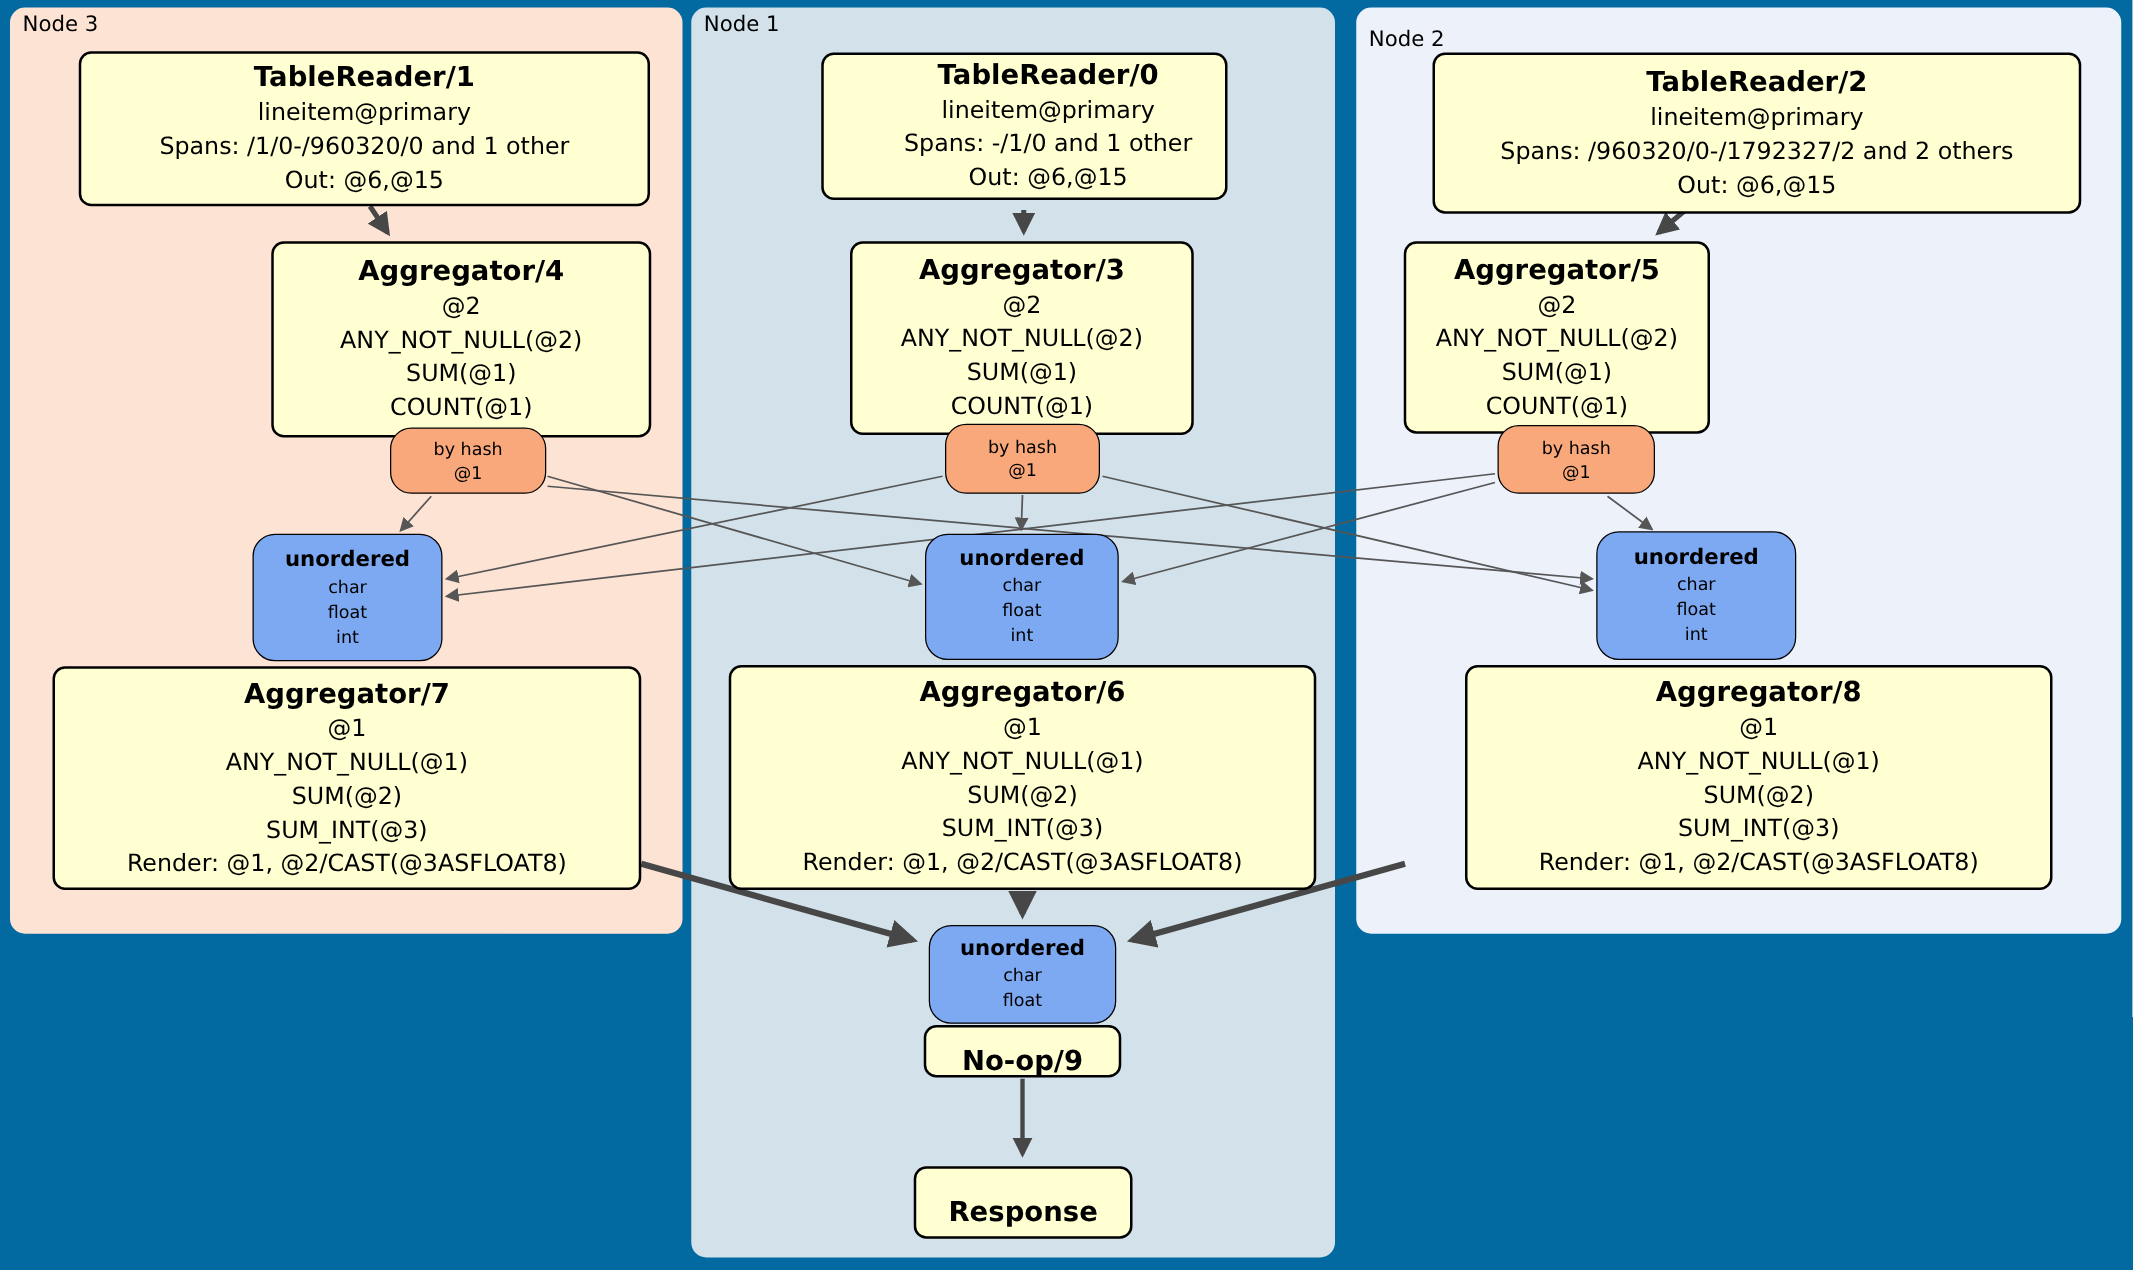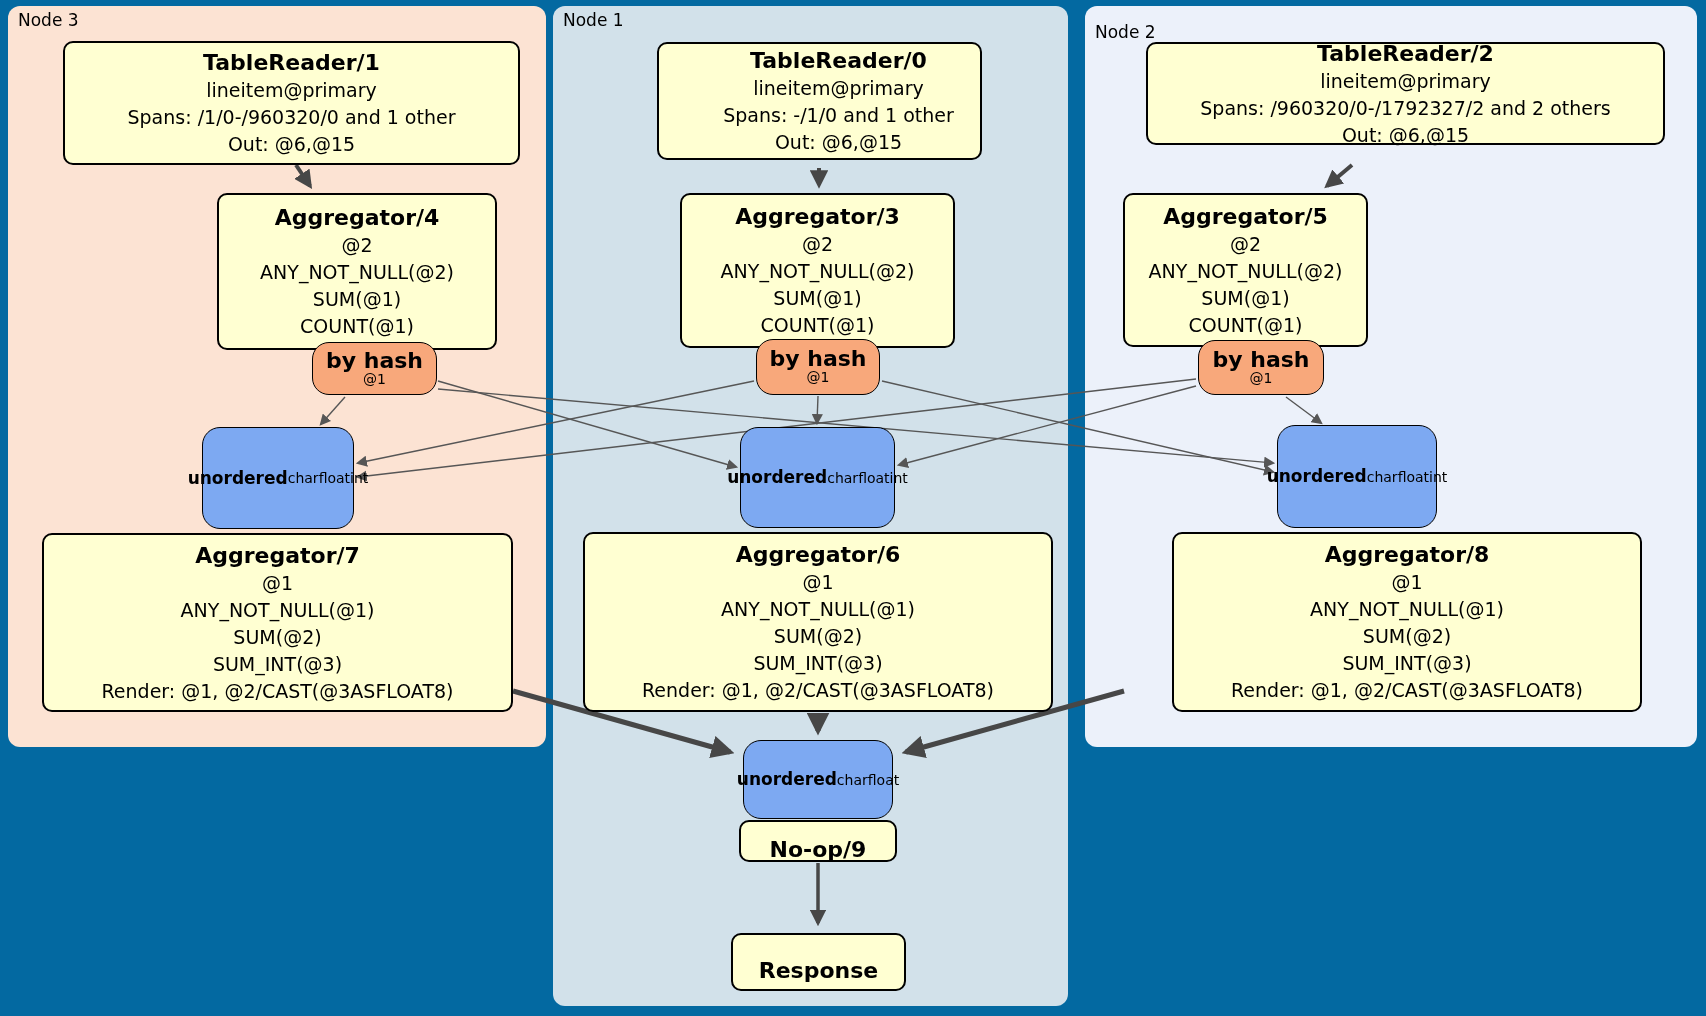--- a/index.html
+++ b/index.html
@@ -30,36 +30,36 @@
   }
   .pbox .title{font-weight:bold;font-size:22px;line-height:29px;white-space:nowrap;}
   .pbox .line{font-size:19px;line-height:27px;white-space:nowrap;}
   .minibox .title{font-size:22px;line-height:26px;margin-top:18px;}
 
   .router{
     position:absolute;background:#f8a87b;border:1.8px solid #000;border-radius:17px;
     display:flex;flex-direction:column;align-items:center;justify-content:center;
     text-align:center;box-sizing:border-box;
   }
-  .router .rlabel{font-weight:bold;font-size:22px;line-height:21px;}
+  .router .rlabel{font-weight:normal;font-size:14px;line-height:21px;}
   .router .rdetail{font-size:14px;line-height:17px;}
 
   .sync{
     position:absolute;background:#7da9f2;border:1.8px solid #000;border-radius:18px;
-    display:flex;align-items:center;justify-content:center;
+    display:flex;flex-direction:column;align-items:center;justify-content:center;
     text-align:center;box-sizing:border-box;
   }
   .sync .slabel{font-weight:bold;font-size:17px;line-height:23px;}
   .sync .sitem{font-size:14px;line-height:20px;}
 
   
   .tr1{left:63px;top:41px;width:457px;height:124px;}
   .tr0{left:657px;top:42px;width:325px;height:118px;padding-left:38px;}
-  .tr2{left:1146px;top:42px;width:519px;height:103px;}
-  .agg4{left:217px;top:193px;width:280px;height:157px;}
+  .tr2{left:1146px;top:42px;width:519px;height:129px;}
+  .agg4{left:217px;top:193px;width:304px;height:157px;}
   .agg3{left:680px;top:193px;width:275px;height:155px;}
   .agg5{left:1123px;top:193px;width:245px;height:154px;}
   .agg7{left:42px;top:533px;width:471px;height:179px;}
   .agg6{left:583px;top:532px;width:470px;height:180px;}
   .agg8{left:1172px;top:532px;width:470px;height:180px;}
   .noop{left:739px;top:820px;width:158px;height:42px;}
   .resp{left:731px;top:933px;width:175px;height:58px;}
 
   .r3{left:312px;top:342px;width:125px;height:53px;}
   .r1{left:756px;top:339px;width:124px;height:56px;}

